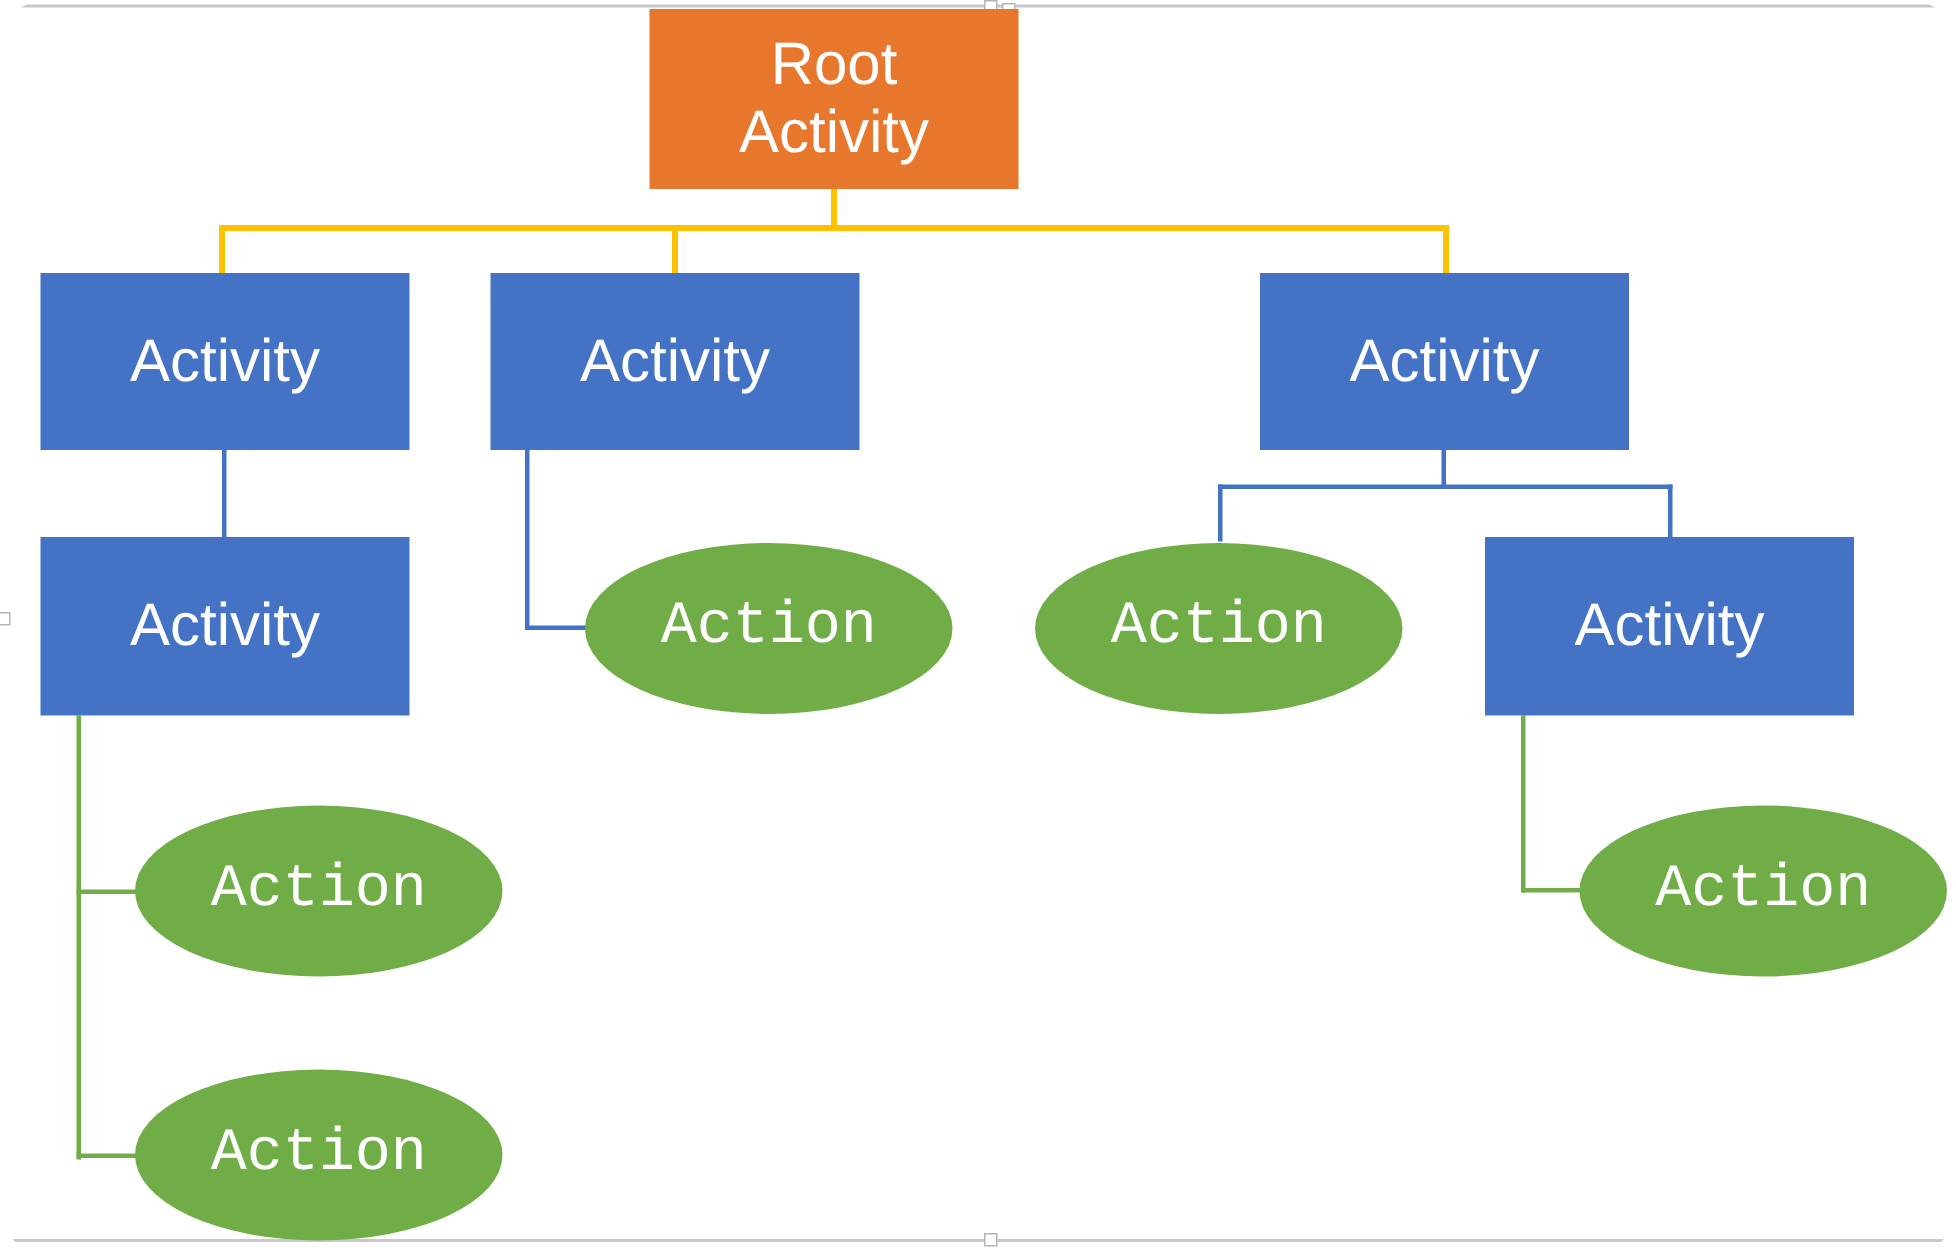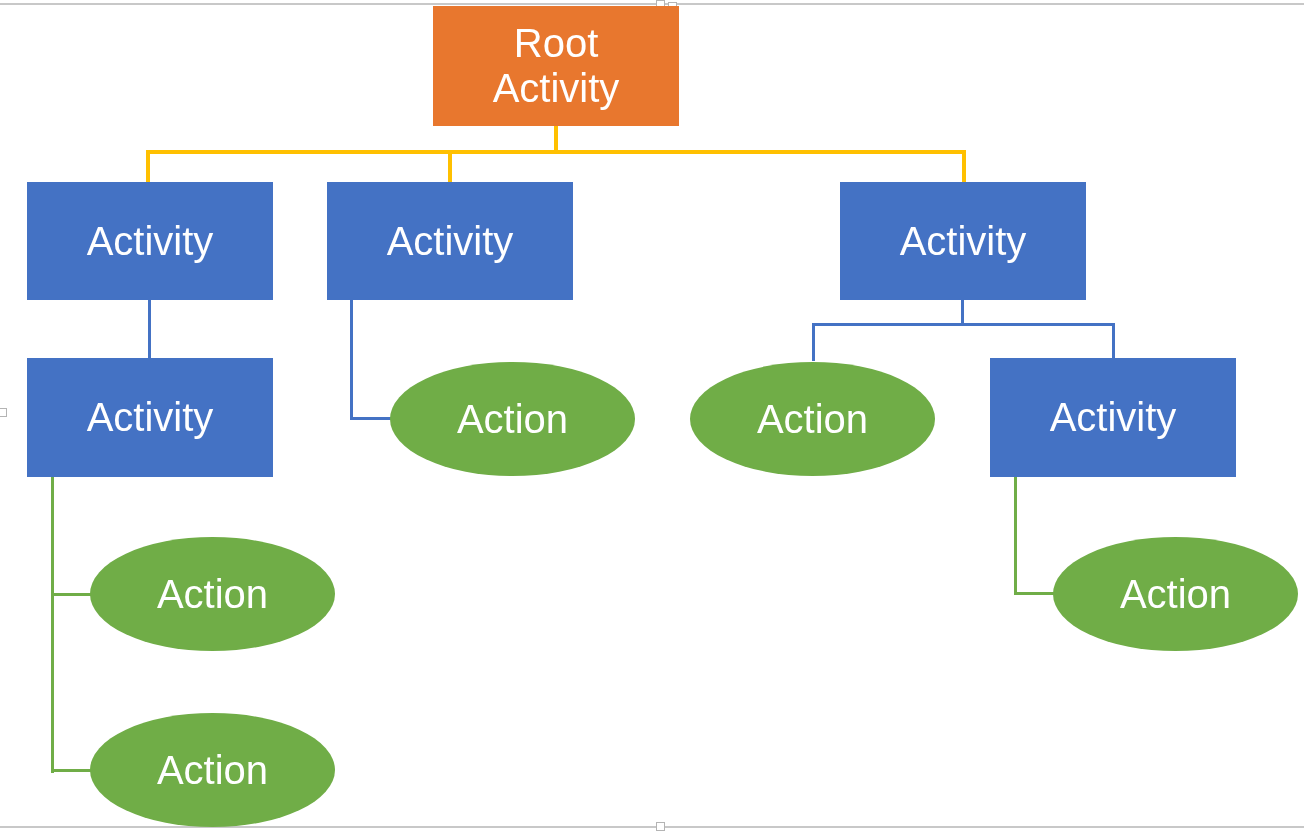--- a/index.html
+++ b/index.html
@@ -10,20 +10,21 @@
   }
   body {
     font-family: "Liberation Sans", "DejaVu Sans", sans-serif;
   }
   #canvas {
     position: relative;
     width: 1304px;
     height: 836px;
     background: #ffffff;
     overflow: hidden;
+    border-radius: 31px;
   }
 
   
   .slide-edge-top {
     position: absolute;
     left: 0;
     top: 3px;
     width: 1304px;
     height: 2px;
     background: #c8c8c8;
@@ -66,20 +67,21 @@
     font-size: 40px;
   }
   .node.activity {
     background: #4472C4;
     font-size: 40px;
   }
   .node.action {
     background: #70AD47;
     border-radius: 50%;
     font-size: 40px;
+    font-family: Liberation Mono, monospace;
   }
 
   
   .conn {
     position: absolute;
     z-index: 1;
   }
   .conn.v { width: 4px; }
   .conn.h { height: 4px; }
   .c-yellow { background: #FFC000; }

